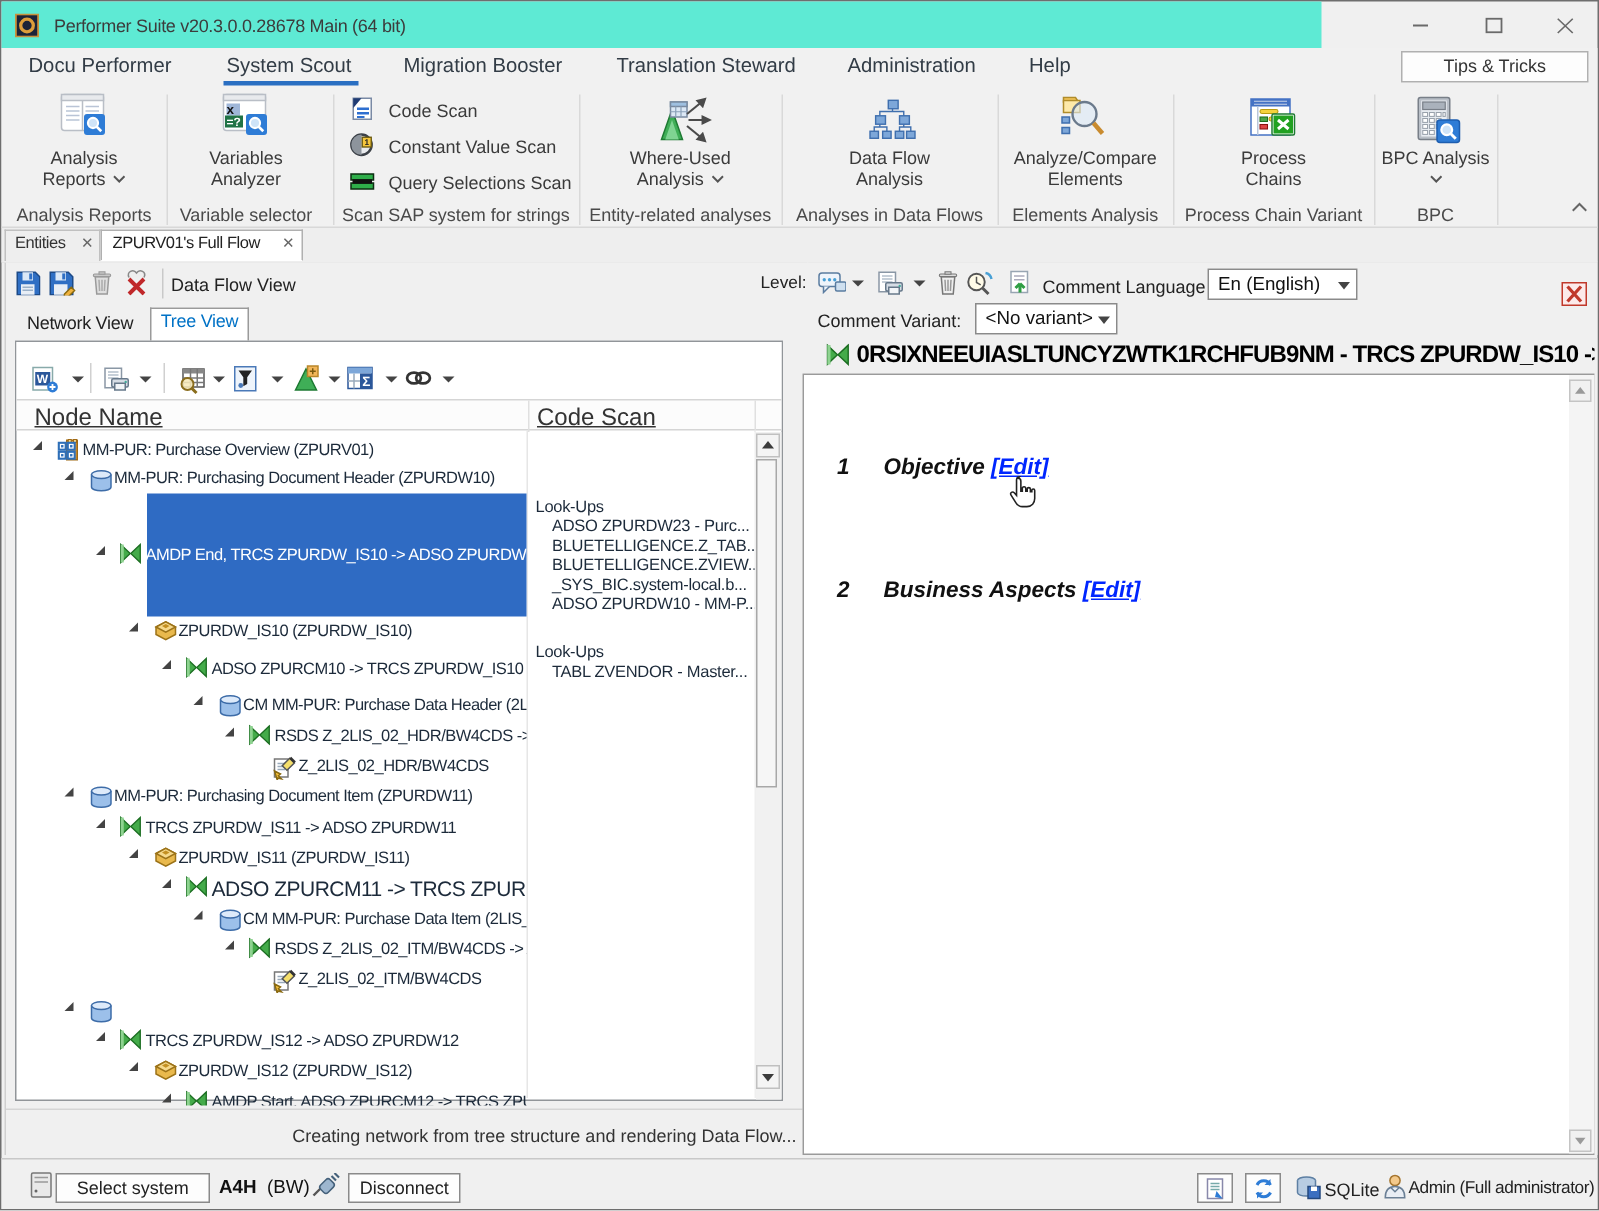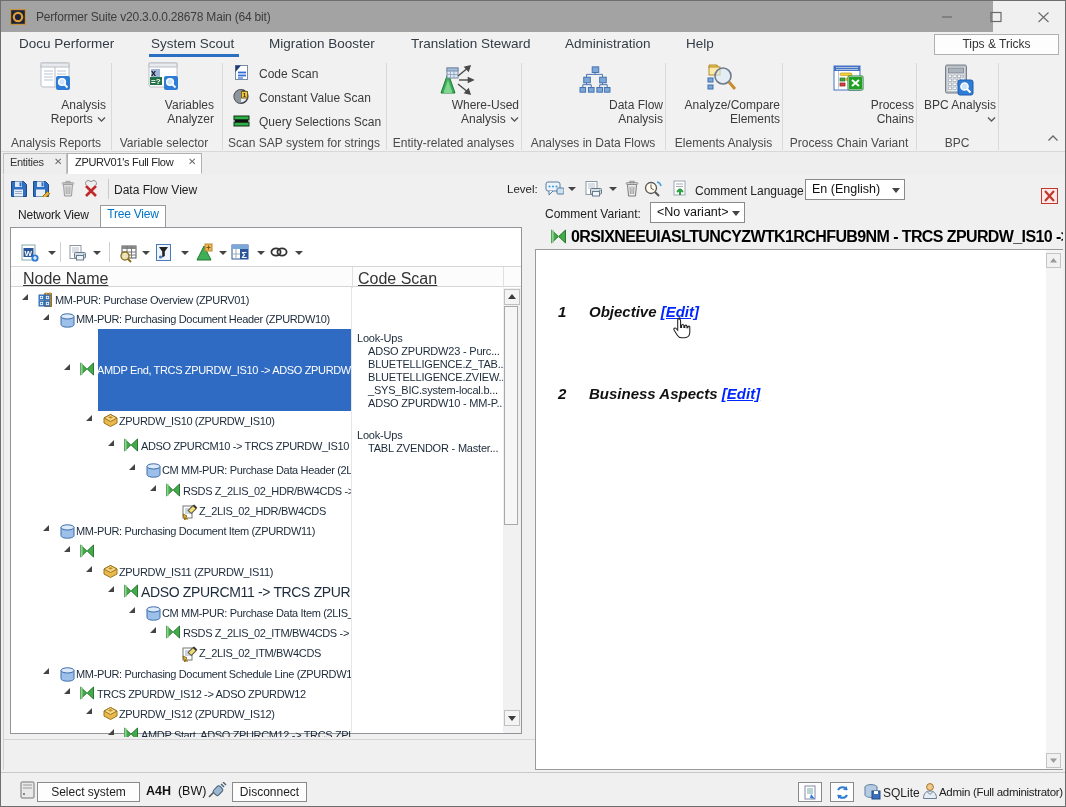--- a/index.html
+++ b/index.html
@@ -2,34 +2,34 @@
 <html><head>
 <meta charset="utf-8">
 <style>
 * { margin:0; padding:0; box-sizing:border-box; }
 html,body { width:1066px; height:807px; overflow:hidden; }
 body { font-family:"Liberation Sans",sans-serif; font-size:12px; color:#2b2b2b; background:#f0f0f0; position:relative; }
 .abs { position:absolute; }
 #win { position:absolute; left:0; top:0; width:1066px; height:807px; border:1px solid #6e6e6e; background:#f0f0f0; }
 
 
-#titlebar { position:absolute; left:1px; top:1px; width:992px; height:31px; background:#a3a3a3; }
+#titlebar { position:absolute; left:1px; top:1px; width:880px; height:31px; background:#5eead4; }
 #title-text { position:absolute; left:35px; top:9px; font-size:12px; letter-spacing:-0.2px; color:#3c3c3c; }
 .winbtn { position:absolute; top:8px; width:16px; height:16px; color:#555; }
 
 
 #menurow { position:absolute; left:1px; top:32px; width:1064px; height:26px; background:#f1f1f1; }
 .menutab { position:absolute; top:4px; font-size:13.5px; color:#323c46; white-space:nowrap; }
 #tips { position:absolute; left:933px; top:2px; width:125px; height:21px; background:#fdfdfd; border:1px solid #b0b0b0; text-align:center; font-size:12px; color:#333; line-height:19px; }
 
 
 #ribbon { position:absolute; left:1px; top:58px; width:1064px; height:94px; background:#f1f1f1; border-bottom:1px solid #d8d8d8; }
 .rsep { position:absolute; top:5px; width:1px; height:87px; background:#d9d9d9; }
 .rgrouplabel { position:absolute; top:78px; width:100px; text-align:center; font-size:12px; color:#4a4a4a; white-space:nowrap; }
-.rbtnlabel { position:absolute; text-align:right; font-size:12px; color:#3b3b3b; line-height:14px; white-space:nowrap; }
+.rbtnlabel { position:absolute; text-align:center; font-size:12px; color:#3b3b3b; line-height:14px; white-space:nowrap; }
 .scanitem { position:absolute; font-size:12px; color:#3b3b3b; white-space:nowrap; }
 
 
 #doctabs { position:absolute; left:1px; top:152px; width:1064px; height:23px; background:#eeeeee; }
 #doctabline { position:absolute; left:1px; top:174px; width:1064px; height:1px; background:#c8c8c8; }
 .dtab { position:absolute; top:1px; height:21px; font-size:12.5px; color:#333; }
 #dtab1 { left:2px; width:64px; background:#eeeeee; border:1px solid #c0c0c0; border-bottom:none; }
 #dtab2 { left:66px; width:135px; background:#ffffff; border:1px solid #b0b0b0; border-bottom:1px solid #ffffff; }
 
 
@@ -488,20 +488,21 @@
       <path d="M2 3.4 v8.2 c0 1.5 2.9 2.6 6.5 2.6 s6.5 -1.1 6.5 -2.6 v-8.2" fill="#9cc0ea" stroke="#3d6ca8"></path>
       <ellipse cx="8.5" cy="3.4" rx="6.5" ry="2.6" fill="#ddeafa" stroke="#3d6ca8"></ellipse>
     </svg>
 <div class="abs" style="left:65px;top:293px;height:21px;line-height:21px;font-size:11px;letter-spacing:-0.35px;color:#1c2a3a;white-space:nowrap;overflow:hidden;max-width:275px">MM-PUR: Purchasing Document Item (ZPURDW11)</div>
 <div class="tri" style="left:53px;top:318px"></div>
 <svg class="abs" style="left:69px;top:316px" width="14" height="14" viewBox="0 0 14 14">
       <path d="M0.5 1 L6.8 7 L0.5 13 Z" fill="#44ab4a" stroke="#1c6e22" stroke-width="0.9"></path>
       <path d="M13.5 1 L7.2 7 L13.5 13 Z" fill="#44ab4a" stroke="#1c6e22" stroke-width="0.9"></path>
       <path d="M0.5 1 L2.5 1 L2.5 13 L0.5 13 Z" fill="#8fd391"></path>
     </svg>
+<div class="abs" style="left:86px;top:314px;height:20px;line-height:20px;font-size:11px;letter-spacing:-0.35px;color:#1c2a3a;white-space:nowrap;overflow:hidden;max-width:254px">TRCS ZPURDW_IS11 -&gt; ADSO ZPURDW11</div>
 <div class="tri" style="left:75px;top:338px"></div>
 <svg class="abs" style="left:91px;top:336px" width="17" height="15" viewBox="0 0 17 15">
       <path d="M2 5 L8.5 1.5 L15 5 L15 10 L8.5 13.5 L2 10 Z" fill="#e9b94d" stroke="#9c7318"></path>
       <path d="M2 5 L8.5 8.5 L15 5 L8.5 1.5 Z" fill="#f6d98c" stroke="#9c7318"></path>
       <path d="M6 4.4 l2.5 -1.4 2.5 1.4 -2.5 1.4 Z" fill="#c49022"></path>
     </svg>
 <div class="abs" style="left:108px;top:334px;height:20px;line-height:20px;font-size:11px;letter-spacing:-0.35px;color:#1c2a3a;white-space:nowrap;overflow:hidden;max-width:232px">ZPURDW_IS11 (ZPURDW_IS11)</div>
 <div class="tri" style="left:97px;top:358px"></div>
 <svg class="abs" style="left:113px;top:356px" width="14" height="14" viewBox="0 0 14 14">
       <path d="M0.5 1 L6.8 7 L0.5 13 Z" fill="#44ab4a" stroke="#1c6e22" stroke-width="0.9"></path>
@@ -534,21 +535,20 @@
         <rect x="14.6" y="4.6" width="1.8" height="4.4" fill="#333"></rect>
       </g>
       <path d="M2 11 l4 2 -1.4 1.2 2 2 -2.6 -0.6 0 2 Z" fill="#f6c13d" stroke="#8a6a10"></path>
     </svg>
 <div class="abs" style="left:188px;top:415px;height:21px;line-height:21px;font-size:11px;letter-spacing:-0.35px;color:#1c2a3a;white-space:nowrap;overflow:hidden;max-width:152px">Z_2LIS_02_ITM/BW4CDS</div>
 <div class="tri" style="left:32px;top:440px"></div>
 <svg class="abs" style="left:48px;top:439px" width="17" height="15" viewBox="0 0 17 15">
       <path d="M2 3.4 v8.2 c0 1.5 2.9 2.6 6.5 2.6 s6.5 -1.1 6.5 -2.6 v-8.2" fill="#9cc0ea" stroke="#3d6ca8"></path>
       <ellipse cx="8.5" cy="3.4" rx="6.5" ry="2.6" fill="#ddeafa" stroke="#3d6ca8"></ellipse>
     </svg>
-<div class="abs" style="left:65px;top:436px;height:20px;line-height:20px;font-size:11px;letter-spacing:-0.35px;color:#1c2a3a;white-space:nowrap;overflow:hidden;max-width:275px">MM-PUR: Purchasing Document Schedule Line (ZPURDW1</div>
 <div class="tri" style="left:53px;top:460px"></div>
 <svg class="abs" style="left:69px;top:458px" width="14" height="14" viewBox="0 0 14 14">
       <path d="M0.5 1 L6.8 7 L0.5 13 Z" fill="#44ab4a" stroke="#1c6e22" stroke-width="0.9"></path>
       <path d="M13.5 1 L7.2 7 L13.5 13 Z" fill="#44ab4a" stroke="#1c6e22" stroke-width="0.9"></path>
       <path d="M0.5 1 L2.5 1 L2.5 13 L0.5 13 Z" fill="#8fd391"></path>
     </svg>
 <div class="abs" style="left:86px;top:456px;height:20px;line-height:20px;font-size:11px;letter-spacing:-0.35px;color:#1c2a3a;white-space:nowrap;overflow:hidden;max-width:254px">TRCS ZPURDW_IS12 -&gt; ADSO ZPURDW12</div>
 <div class="tri" style="left:75px;top:480px"></div>
 <svg class="abs" style="left:91px;top:478px" width="17" height="15" viewBox="0 0 17 15">
       <path d="M2 5 L8.5 1.5 L15 5 L15 10 L8.5 13.5 L2 10 Z" fill="#e9b94d" stroke="#9c7318"></path>
@@ -581,20 +581,21 @@
         <path d="M7 4 L11 9 L3 9 Z" fill="#3c3c3c"></path>
       </svg></div>
   <div class="sbthumb" style="left:493px;top:78px;width:14px;height:219px;background:#f6f6f6;border:1px solid #a8a8a8"></div>
   <div class="abs" style="left:493px;top:482px;width:16px;height:16px;background:#f4f4f4;border:1px solid #c0c0c0"><svg width="14" height="14">
         <path d="M7 10 L11 5 L3 5 Z" fill="#3c3c3c"></path>
       </svg></div>
 </div>
 
 <div id="leftstatus">
   <div class="abs" style="left:0;top:2px;width:534px;height:1px;background:#d5d5d5"></div>
+  <div class="abs" style="right:7px;top:13px;font-size:12px;color:#333">Creating network from tree structure and rendering Data Flow...</div>
 </div>
 
 <div id="rightpanel">
 
   <svg class="abs" style="left:7px;top:6px" width="19" height="16" viewBox="0 0 19 16">
       <rect x="1" y="1" width="14" height="9" rx="2" fill="#eef4fb" stroke="#5a7ca0"></rect>
       <path d="M4 10 l0 4 4 -4" fill="#eef4fb" stroke="#5a7ca0"></path>
       <g fill="#49a0d5">
         <circle cx="4.5" cy="5.5" r="1.1"></circle>
         <circle cx="8" cy="5.5" r="1.1"></circle>

